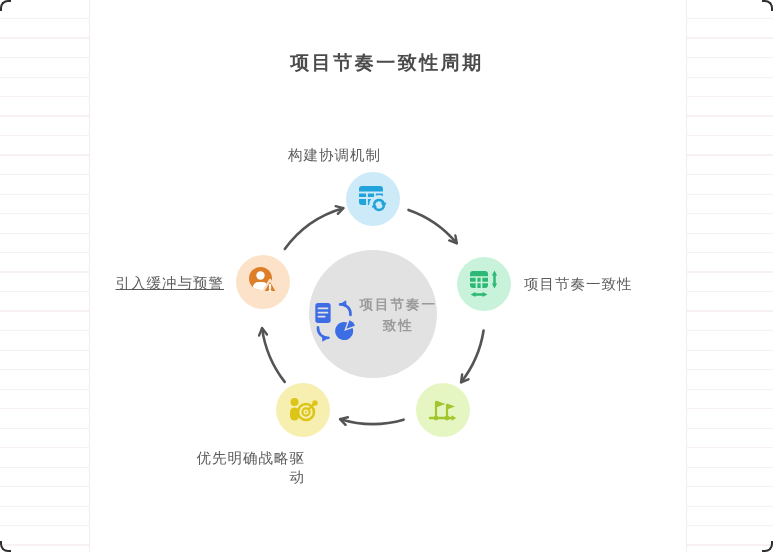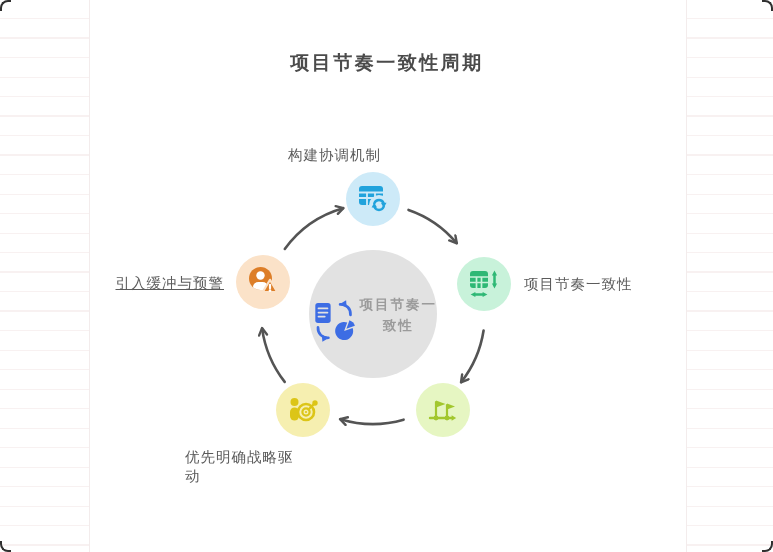--- a/index.html
+++ b/index.html
@@ -42,21 +42,21 @@
   .node-bottom-left{left:276px;top:383px;background:#f6efb0;}
   .node-left{left:236px;top:255px;background:#fbe2c8;}
 
   .node-label{
     position:absolute;font-size:14.5px;color:#5b5b5b;letter-spacing:1px;
     line-height:19px;z-index:3;
   }
   .label-top{left:288px;top:146px;width:180px;text-align:left;}
   .label-right{left:524px;top:275px;width:140px;text-align:left;}
   .label-bottom-right{left:440px;top:449px;width:112px;text-align:left;}
-  .label-bottom-left{left:185px;top:449px;width:120px;text-align:left;font-family:Liberation Mono, monospace;}
+  .label-bottom-left{left:185px;top:449px;width:120px;text-align:right;}
   .label-left{left:104px;top:274px;width:120px;text-align:right;text-decoration:underline;}
 
   .center-circle{
     position:absolute;left:309px;top:250px;width:128px;height:128px;
     border-radius:50%;background:#e2e2e2;z-index:2;
     display:flex;flex-direction:row;align-items:center;font-weight:bold;
   }
   .center-icon{margin-top:15px;}
   .center-label{
     width:86px;text-align:center;font-size:13.5px;color:#9b9b9b;

